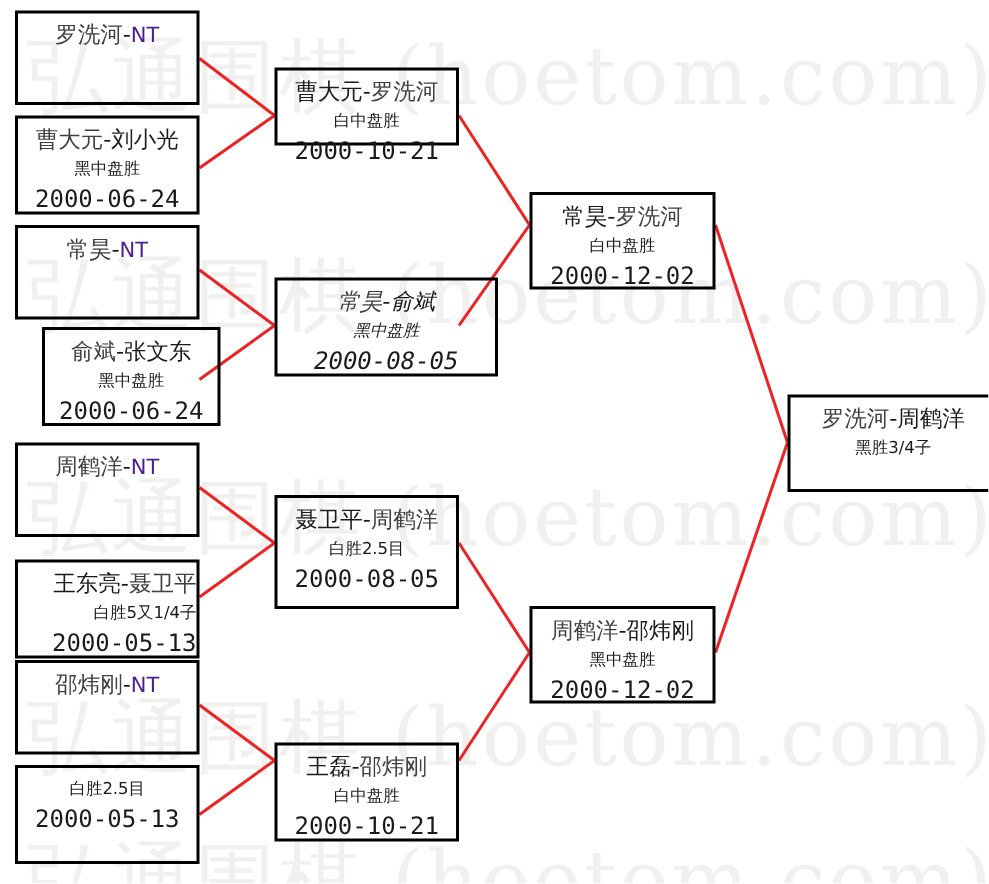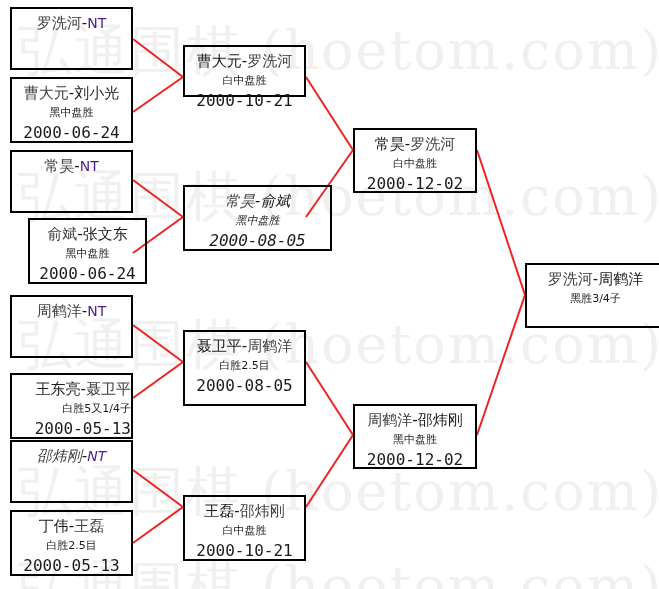--- a/index.html
+++ b/index.html
@@ -145,26 +145,25 @@
   <div class="box tall" style="left:10px; top:295px; width:123px; height:63px;text-align:center;">
     <div class="pline"><span class="win">周鹤洋</span><span class="sep">-</span><span class="seed-tag">NT</span></div>
   </div>
 
   <div class="box" style="left:10px; top:373px; width:123px; height:66px;text-align:right;">
     <div class="pline"><span class="lose">王东亮</span><span class="sep">-</span><span class="win">聂卫平</span></div>
     <div class="res">白胜5又1/4子</div>
     <div class="date">2000-05-13</div>
   </div>
 
-  <div class="box tall" style="left:10px; top:440px; width:123px; height:63px;font-style:italic;">
+  <div class="box tall" style="left:10px; top:440px; width:123px; height:63px;">
     <div class="pline"><span class="win">邵炜刚</span><span class="sep">-</span><span class="seed-tag">NT</span></div>
   </div>
 
   <div class="box" style="left:10px; top:510px; width:123px; height:66px;">
-    <div class="pline"><span class="lose">丁伟</span><span class="sep">-</span><span class="win">王磊</span></div>
     <div class="res">白胜2.5目</div>
     <div class="date">2000-05-13</div>
   </div>
 
   <div class="box" style="left:183px; top:45px; width:123px; height:52px;">
     <div class="pline"><span class="lose">曹大元</span><span class="sep">-</span><span class="win">罗洗河</span></div>
     <div class="res">白中盘胜</div>
     <div class="date">2000-10-21</div>
   </div>
 

